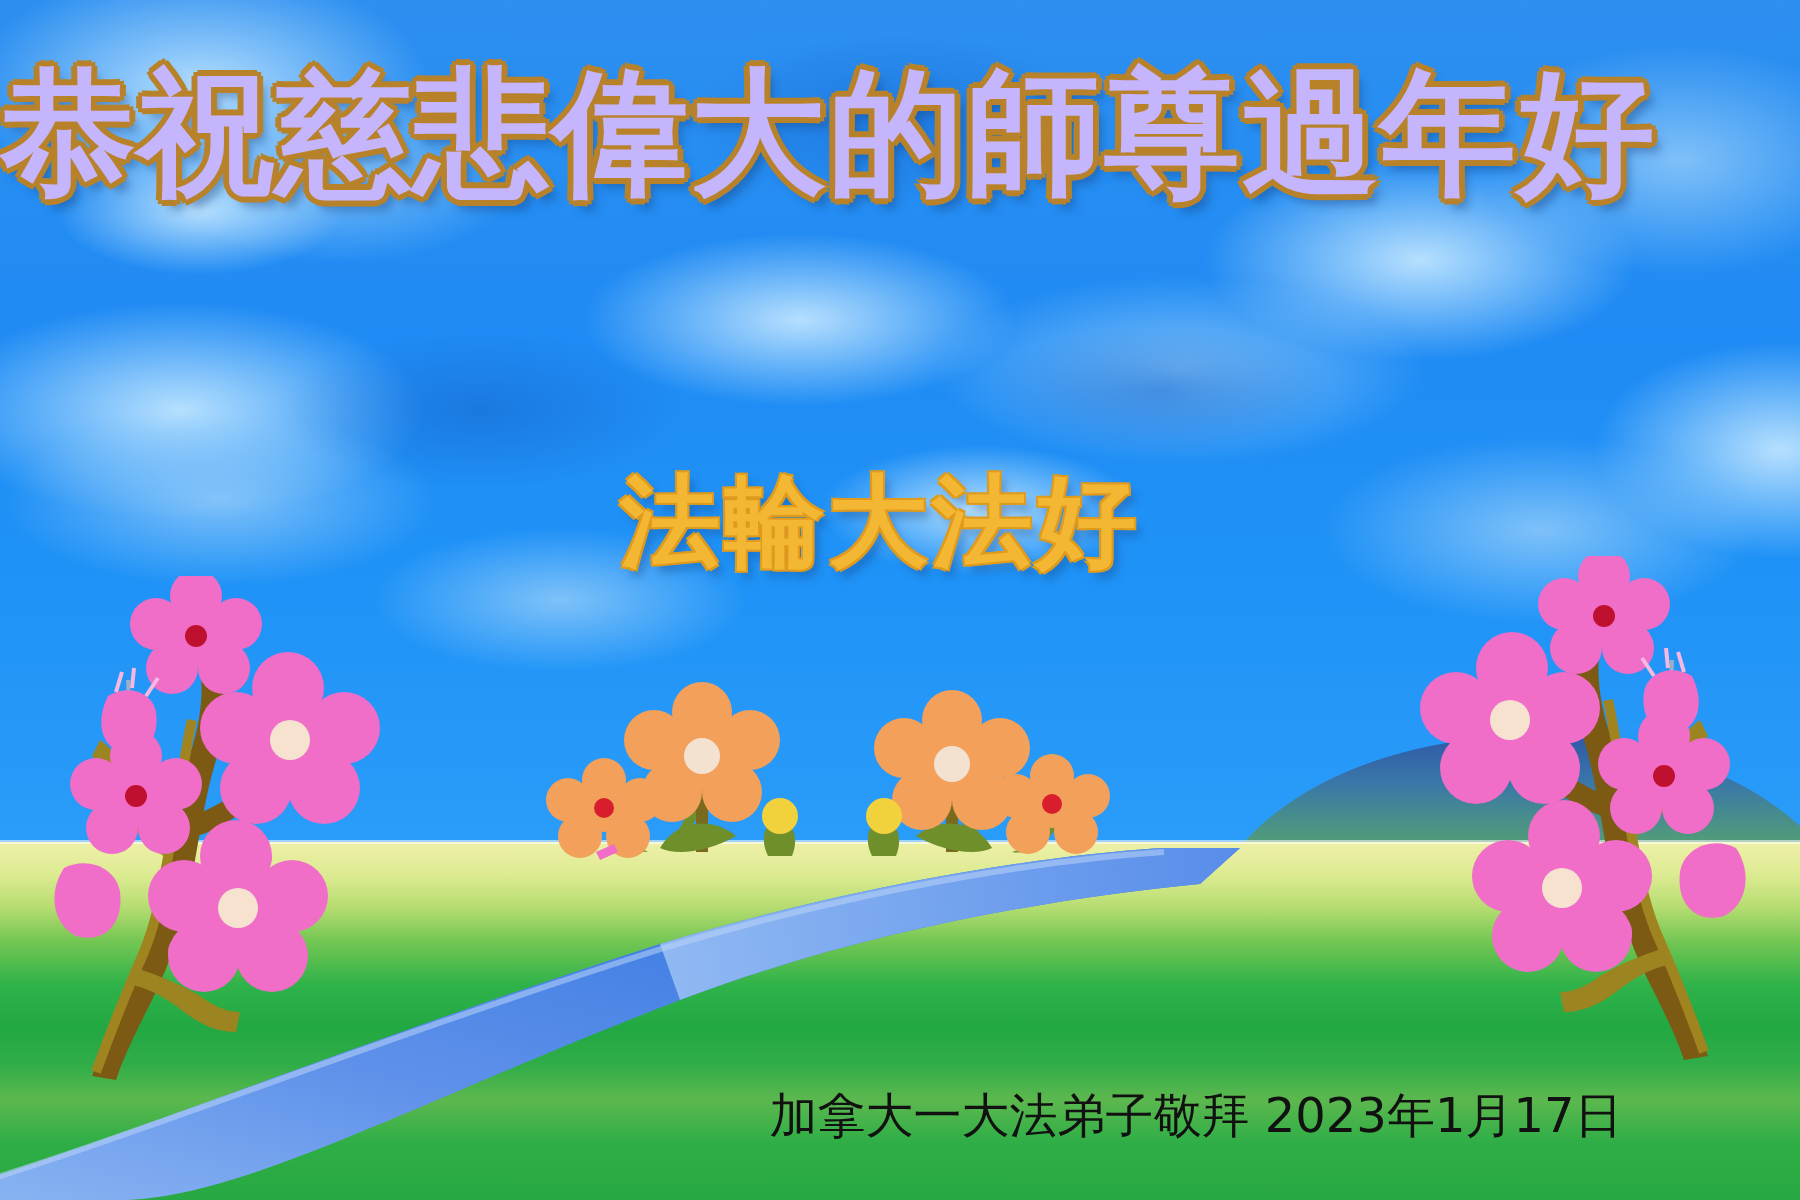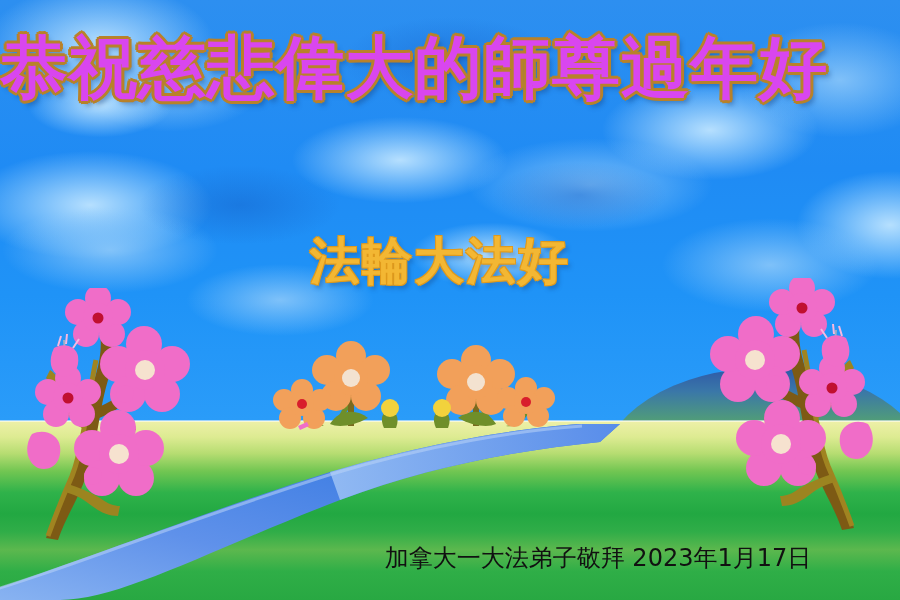--- a/index.html
+++ b/index.html
@@ -93,21 +93,21 @@
   .title {
     position: absolute;
     left: 0;
     top: 34px;
     width: 820px;
     text-align: right;
     font-size: 68px;
     line-height: 1;
     font-weight: 700;
     letter-spacing: 1px;
-    color: #d946ef;
+    color: #c4b5fd;
     font-family: "DejaVu Sans", "Liberation Sans", sans-serif;
     text-shadow:
       -2px -2px 0 #b8822a,
        2px -2px 0 #b8822a,
       -2px  2px 0 #b8822a,
        2px  2px 0 #b8822a,
       -3px  0   0 #b8822a,
        3px  0   0 #b8822a,
        0   -3px 0 #b8822a,
        0    3px 0 #b8822a,

